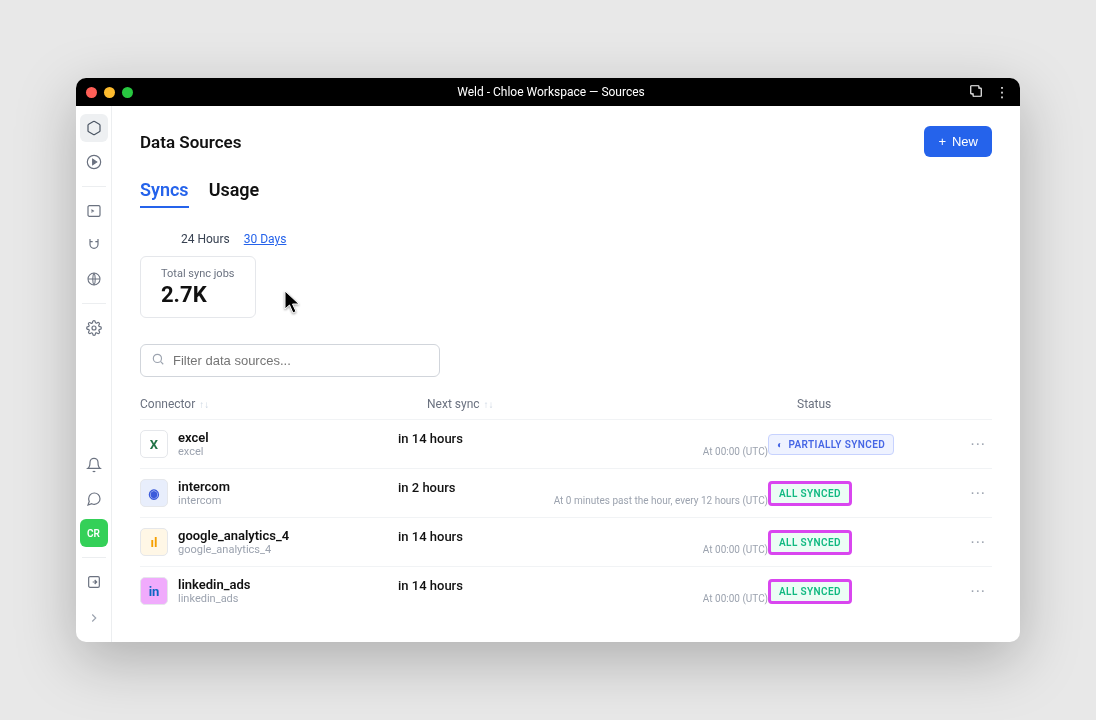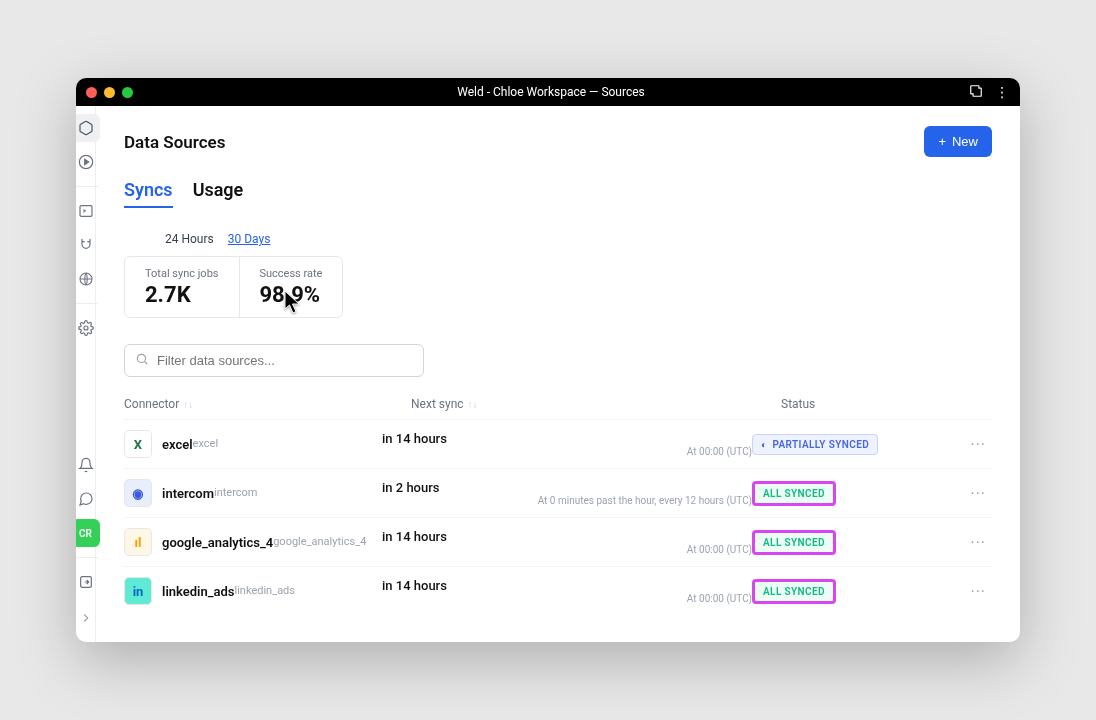--- a/index.html
+++ b/index.html
@@ -40,21 +40,21 @@
     position: absolute; left: 6px; right: 0; text-align: center;
     color: #fff; font-size: 12px; font-weight: 400;
   }
   .title-right { margin-left: auto; display: flex; gap: 12px; align-items: center; }
   .ext-icon svg, .menu-dots { color: #fff; }
   .menu-dots { font-size: 14px; letter-spacing: 1px; }
   .body {
     flex: 1; display: flex; min-height: 0;
   }
   .sidebar {
-    width: 20px;
+    width: 36px;
     border-right: 1px solid #eceef0;
     display: flex; flex-direction: column;
     align-items: center;
     padding: 8px 0;
     flex-shrink: 0;
   }
   .nav-group { display: flex; flex-direction: column; gap: 6px; align-items: center; width: 100%; }
   .nav-group.bottom { margin-top: auto; }
   .nav-item {
     width: 28px; height: 28px; border-radius: 6px;
@@ -109,21 +109,21 @@
   .trow {
     display: flex; align-items: center; padding: 10px 0;
     border-top: 1px solid #f1f3f5; font-size: 13px;
   }
   .conn-cell { display: flex; align-items: center; gap: 10px; flex: 0 0 258px; }
   .conn-icon {
     width: 28px; height: 28px; border-radius: 5px;
     display: flex; align-items: center; justify-content: center;
     font-size: 13px; font-weight: 700; border: 1px solid #e5e7eb;
   }
-  .conn-text { display: flex; }
+  .conn-text { display: flex; flex-direction: column; }
   .conn-name { font-weight: 600; color: #111; font-size: 13px; }
   .conn-sub { font-size: 11px; color: #9ca3af; }
   .next-cell { flex: 0 0 370px; display: flex; flex-direction: column; }
   .next-main { font-weight: 500; color: #111; font-size: 13px; }
   .next-sub { font-size: 10px; color: #9ca3af; text-align: right; }
   .status-cell { flex: 0 0 170px; }
   .badge {
     display: inline-flex; align-items: center; gap: 5px;
     font-size: 10px; font-weight: 600; letter-spacing: 0.4px;
     padding: 4px 8px; border-radius: 4px; text-transform: uppercase;
@@ -247,24 +247,20 @@
 
       <div class="timerange">
         <span>24 Hours</span>
         <span class="active">30 Days</span>
       </div>
 
       <div class="stats-row">
         <div class="stat-card">
           <div class="stat-label">Total sync jobs</div>
           <div class="stat-value">2.7K</div>
-        </div>
-        <div class="stat-card">
-          <div class="stat-label">Success rate</div>
-          <div class="stat-value">98.9%</div>
         </div>
       </div>
 
       <div class="search-wrap">
         <span>
           <svg width="14" height="14" viewBox="0 0 24 24" fill="none" stroke="currentColor" stroke-width="2">
                 <circle cx="11" cy="11" r="7"></circle>
                 <line x1="21" y1="21" x2="16.65" y2="16.65"></line>
               </svg>
         </span>
@@ -333,21 +329,21 @@
       <div class="next-main">in 14 hours</div>
       <div class="next-sub">At 00:00 (UTC)</div>
     </div>
     <div class="status-cell">
       <span class="badge synced">ALL SYNCED</span>
     </div>
     <div class="actions-cell">···</div>
   </div>
               <div class="trow">
     <div class="conn-cell">
-      <div class="conn-icon" style="background:#5eead4;color:#0a66c2">in</div>
+      <div class="conn-icon" style="background:#f0abfc;color:#0a66c2">in</div>
       <div class="conn-text">
         <div class="conn-name">linkedin_ads</div>
         <div class="conn-sub">linkedin_ads</div>
       </div>
     </div>
     <div class="next-cell">
       <div class="next-main">in 14 hours</div>
       <div class="next-sub">At 00:00 (UTC)</div>
     </div>
     <div class="status-cell">

